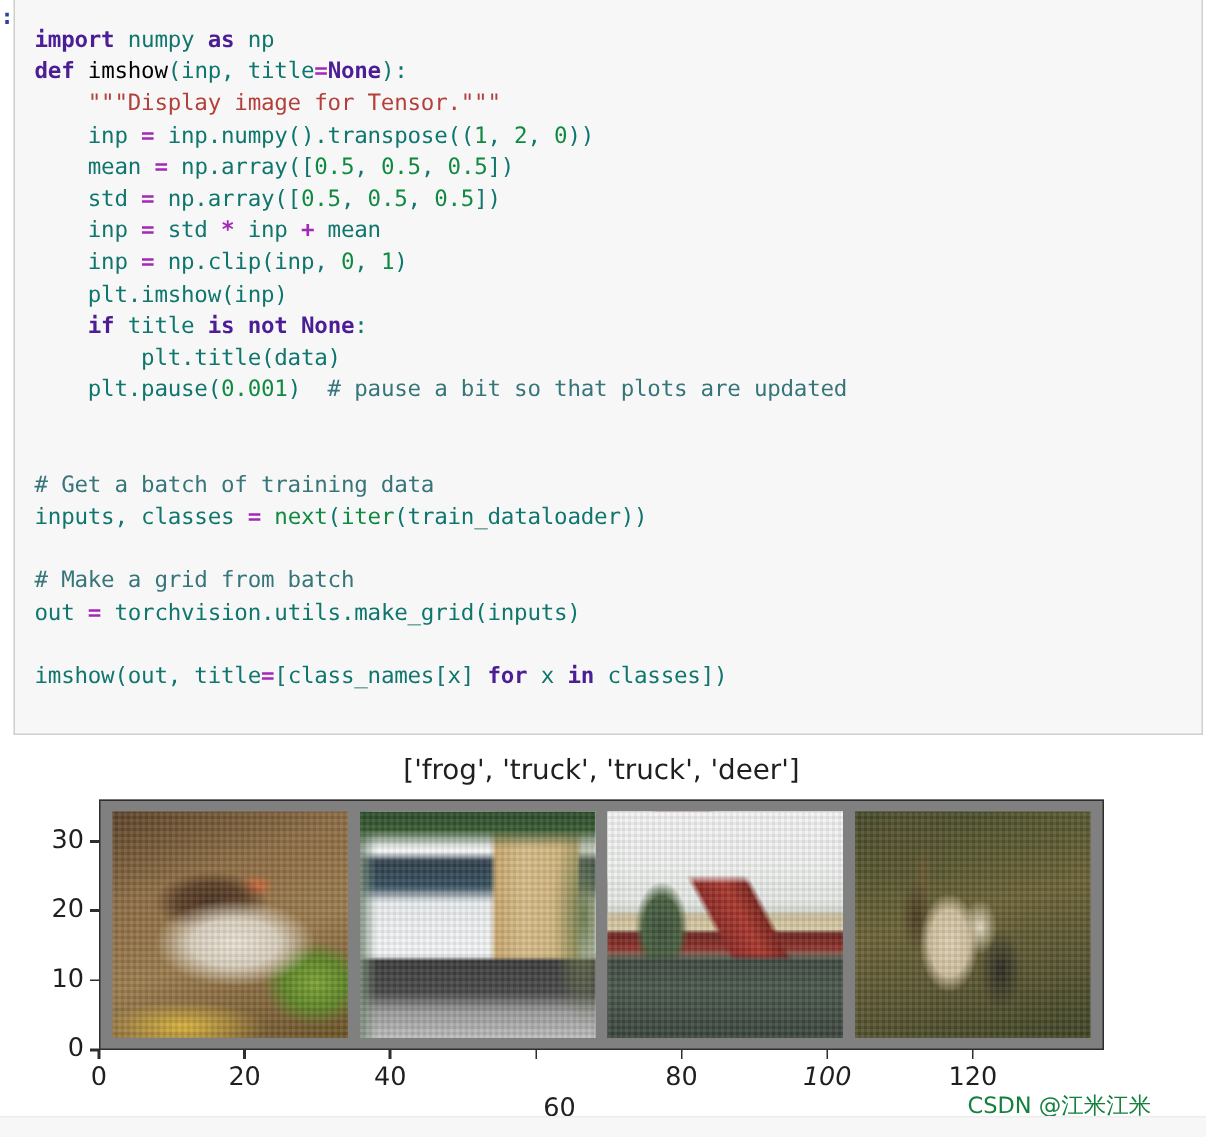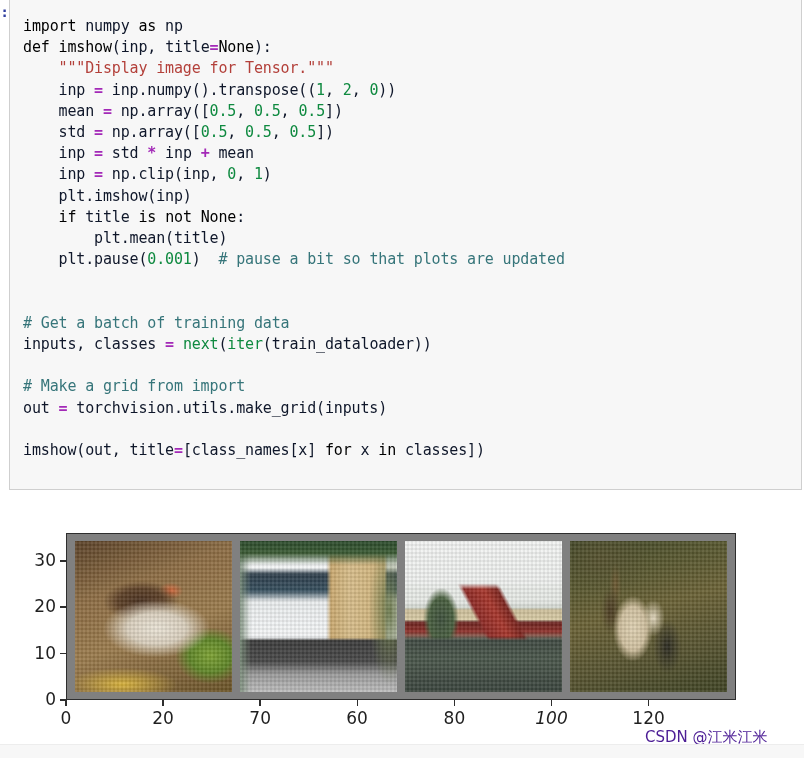--- a/index.html
+++ b/index.html
@@ -52,27 +52,27 @@
     position: absolute;
     left: 13px;
     top: 1px;
     font-family: "DejaVu Sans Mono", monospace;
     font-size: 15px;
     line-height: 21.2px;
     white-space: pre;
     color: #1a1a1a;
     letter-spacing: -0.15px;
   }
-  .k   { color: #000000; font-weight: normal; }   
+  .k   { color: #4c1d95; font-weight: bold; }   
   .nf  { color: #000000; }                       
   .o   { color: #a329b7; font-weight: bold; }    
   .mi  { color: #0f8a40; }                       
   .s   { color: #b3403a; }                       
   .c   { color: #36757a; }   
-  .n   { color: #0f172a; }                       
+  .n   { color: #0f766e; }                       
   .nb  { color: #0f8a40; }                       
 
   
   #figure-output {
     position: absolute;
     left: 0px;
     top: 492px;
     width: 804px;
     height: 266px;
     background: #ffffff;
@@ -204,21 +204,21 @@
     font-size: 17px;
     color: #1f1f1f;
   }
 
   #watermark {
     position: absolute;
     left: 645px;
     top: 236px;
     font-family: "DejaVu Sans", sans-serif;
     font-size: 15px;
-    color: #4c1d95;
+    color: #15803d;
     white-space: nowrap;
   }
   #bottom-strip {
     position: absolute;
     left: 0;
     top: 744px;
     width: 804px;
     height: 14px;
     background: #f7f7f7;
     border-top: 1px solid #ededed;
@@ -234,38 +234,39 @@
     <pre id="code-text"><span class="k">import</span><span class="n"> numpy </span><span class="k">as</span><span class="n"> np</span>
 <span class="k">def</span><span class="n"> </span><span class="nf">imshow</span><span class="n">(inp, title</span><span class="o">=</span><span class="k">None</span><span class="n">):</span>
 <span class="s">    """Display image for Tensor."""</span>
 <span class="n">    inp </span><span class="o">=</span><span class="n"> inp.numpy().transpose((</span><span class="mi">1</span><span class="n">, </span><span class="mi">2</span><span class="n">, </span><span class="mi">0</span><span class="n">))</span>
 <span class="n">    mean </span><span class="o">=</span><span class="n"> np.array([</span><span class="mi">0.5</span><span class="n">, </span><span class="mi">0.5</span><span class="n">, </span><span class="mi">0.5</span><span class="n">])</span>
 <span class="n">    std </span><span class="o">=</span><span class="n"> np.array([</span><span class="mi">0.5</span><span class="n">, </span><span class="mi">0.5</span><span class="n">, </span><span class="mi">0.5</span><span class="n">])</span>
 <span class="n">    inp </span><span class="o">=</span><span class="n"> std </span><span class="o">*</span><span class="n"> inp </span><span class="o">+</span><span class="n"> mean</span>
 <span class="n">    inp </span><span class="o">=</span><span class="n"> np.clip(inp, </span><span class="mi">0</span><span class="n">, </span><span class="mi">1</span><span class="n">)</span>
 <span class="n">    plt.imshow(inp)</span>
 <span class="n">    </span><span class="k">if</span><span class="n"> title </span><span class="k">is</span><span class="n"> </span><span class="k">not</span><span class="n"> </span><span class="k">None</span><span class="n">:</span>
-<span class="n">        plt.mean(title)</span>
+<span class="n">        plt.title(data)</span>
 <span class="n">    plt.pause(</span><span class="mi">0.001</span><span class="n">)  </span><span class="c"># pause a bit so that plots are updated</span>
 
 
 <span class="c"># Get a batch of training data</span>
 <span class="n">inputs, classes </span><span class="o">=</span><span class="n"> </span><span class="nb">next</span><span class="n">(</span><span class="nb">iter</span><span class="n">(train_dataloader))</span>
 
-<span class="c"># Make a grid from import</span>
+<span class="c"># Make a grid from batch</span>
 <span class="n">out </span><span class="o">=</span><span class="n"> torchvision.utils.make_grid(inputs)</span>
 
 <span class="n">imshow(out, title</span><span class="o">=</span><span class="n">[class_names[x] </span><span class="k">for</span><span class="n"> x </span><span class="k">in</span><span class="n"> classes])</span></pre>
   </div>
 
   <div id="cell-prompt">]:</div>
 </div>
 
 <div id="figure-output">
 
+  <div id="figure-title">['frog', 'truck', 'truck', 'deer']</div>
 
   <div id="axes-area">
     <div id="image-grid">
       <div class="grid-tile tile-frog">
         <div class="tile-noise"></div>
       </div>
       <div class="grid-tile tile-truck-white">
         <div class="tile-noise"></div>
       </div>
       <div class="grid-tile tile-truck-red">
@@ -287,23 +288,23 @@
     <div class="ytick-label" style="top: 150.611px;">10</div>
     <div class="ytick-mark" style="top: 114.472px;"></div>
     <div class="ytick-label" style="top: 104.222px;">20</div>
     <div class="ytick-mark" style="top: 68.0833px;"></div>
     <div class="ytick-label" style="top: 57.8333px;">30</div>
     <div class="xtick-mark" style="left: 65.25px;"></div>
     <div class="xtick-label" style="left: 66px;">0</div>
     <div class="xtick-mark" style="left: 162.351px;"></div>
     <div class="xtick-label" style="left: 163.101px;">20</div>
     <div class="xtick-mark" style="left: 259.453px;"></div>
-    <div class="xtick-label" style="left: 260.203px;">70</div>
+    <div class="xtick-label" style="left: 260.203px;">40</div>
     <div class="xtick-mark" style="left: 356.554px;"></div>
-    <div class="xtick-label" style="left: 357px;">60</div>
+    <div class="xtick-label" style="left: 373px; margin-top: 21px;">60</div>
     <div class="xtick-mark" style="left: 453.656px;"></div>
     <div class="xtick-label" style="left: 454.406px; text-align: center;">80</div>
     <div class="xtick-mark" style="left: 550.757px;"></div>
     <div class="xtick-label" style="left: 551.507px; font-style: italic;">100</div>
     <div class="xtick-mark" style="left: 647.859px;"></div>
     <div class="xtick-label" style="left: 648.609px;">120</div>
   </div>
 
 <div id="bottom-strip"></div>
 

